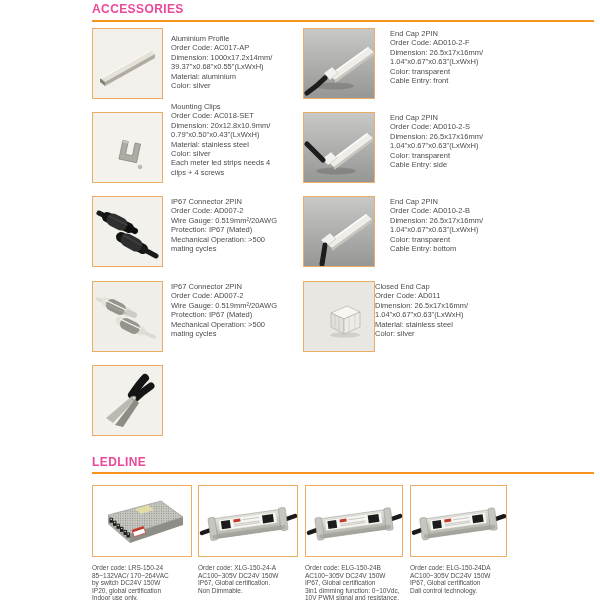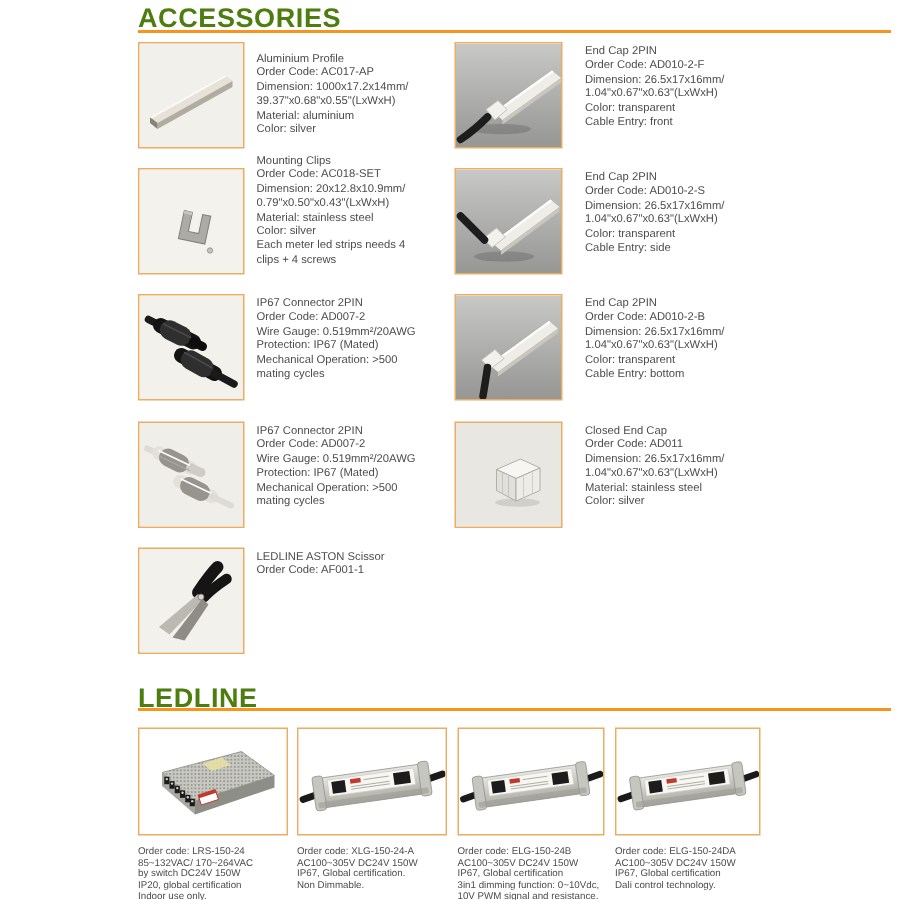--- a/index.html
+++ b/index.html
@@ -2,22 +2,22 @@
 <html><head>
 <meta charset="utf-8">
 <style>
   html,body{margin:0;padding:0;}
   body{
     width:600px;height:600px;background:#ffffff;position:relative;overflow:hidden;
     font-family:"Liberation Sans", sans-serif;
   }
   .content{position:absolute;left:92px;top:0;width:502px;height:600px;}
   .sec-title{
-    position:absolute;left:0;font-size:18px;font-weight:bold;
-    color:#4d7c0f;letter-spacing:0.4px;
+    position:absolute;left:0;font-size:12px;font-weight:bold;
+    color:#ec4899;letter-spacing:0.4px;
   }
   .rule{position:absolute;left:0;width:502px;height:2px;background:#F7941E;}
   .imgbox{
     position:absolute;box-sizing:border-box;border:1px solid #EBAC63;
     background:#fff;overflow:hidden;
   }
   .imgbox svg{display:block;width:100%;height:100%;}
   .ptext{
     position:absolute;font-size:7.5px;line-height:9.4px;color:#4C4C4C;
     white-space:pre-line;width:130px;
@@ -190,41 +190,39 @@
     <svg viewBox="0 0 70 69">
       <rect width="70" height="69" fill="#E9E7E2"></rect>
       <ellipse cx="41" cy="53" rx="15" ry="2.8" fill="rgba(0,0,0,0.10)"></ellipse>
       <polygon points="27,31 43,24 56,30 40,37" fill="#F7F6F2" stroke="#A9A9A2" stroke-width="0.6"></polygon>
       <polygon points="27,31 40,37 40,52 27,45" fill="#E2E0DA" stroke="#A9A9A2" stroke-width="0.6"></polygon>
       <polygon points="40,37 56,30 56,45 40,52" fill="#EEECE7" stroke="#A9A9A2" stroke-width="0.6"></polygon>
       <path d="M31,33 L31,47 M35,35 L35,49" stroke="#C6C4BD" stroke-width="0.7" fill="none"></path>
       <path d="M45,35 L45,50 M51,33 L51,47" stroke="#CFCDC6" stroke-width="0.7" fill="none"></path>
     </svg>
   </div>
-  <div class="ptext" style="top:282px;left:298px;width:145px">Closed End Cap
+  <div class="ptext" style="top:282px;left:283px;width:145px">Closed End Cap
 Order Code: AD011
 Dimension: 26.5x17x16mm/
 1.04"x0.67"x0.63"(LxWxH)
 Material: stainless steel
 Color: silver</div>
 
   <div class="imgbox" style="top:365px;left:0;width:71px;height:71px">
     <svg viewBox="0 0 69 69">
       <rect width="69" height="69" fill="#F3F1EC"></rect>
       <g stroke-linecap="round" fill="none">
         <path d="M52,12 C47,17 43,23 39,29" stroke="#151515" stroke-width="8"></path>
         <path d="M58,20 C52,24 47,28 43,32" stroke="#151515" stroke-width="7"></path>
       </g>
       <polygon points="39,30 13,52 20,57 42,34" fill="#BCB9B2"></polygon>
       <polygon points="42,33 22,59 30,61 46,37" fill="#8F8C85"></polygon>
       <circle cx="41" cy="32" r="2" fill="#D9D6D0" stroke="#6E6B65" stroke-width="0.5"></circle>
     </svg>
   </div>
-  <div class="ptext" style="top:366px;left:79px">LEDLINE ASTON Scissor
-Order Code: AF001-1</div>
 
   <div class="sec-title" style="top:455px">LEDLINE</div>
   <div class="rule" style="top:472px"></div>
 
   <div class="imgbox" style="top:485px;left:0;width:100px;height:72px">
     <svg viewBox="0 0 98 70">
       <rect width="98" height="70" fill="#FFFFFF"></rect>
       <polygon points="15,29 68,15 90,31 37,48" fill="#C8C8C2" stroke="#97978F" stroke-width="0.6"></polygon>
       <polygon points="15,29 68,15 90,31 37,48" fill="url(#pdots)"></polygon>
       <polygon points="42,23 55,19 61,24 48,28" fill="#E6DFA4" opacity="0.9"></polygon>

